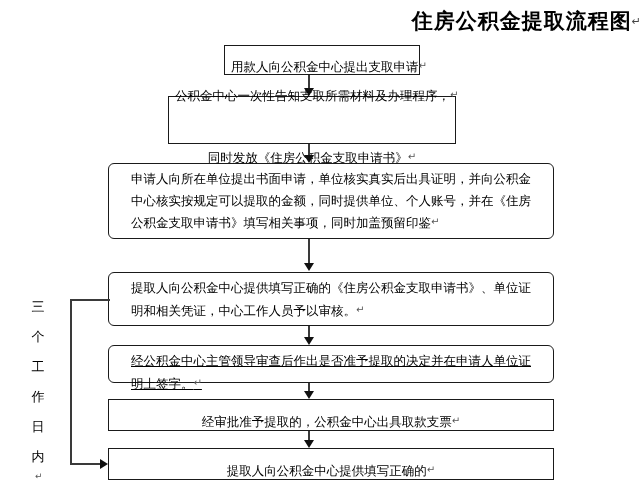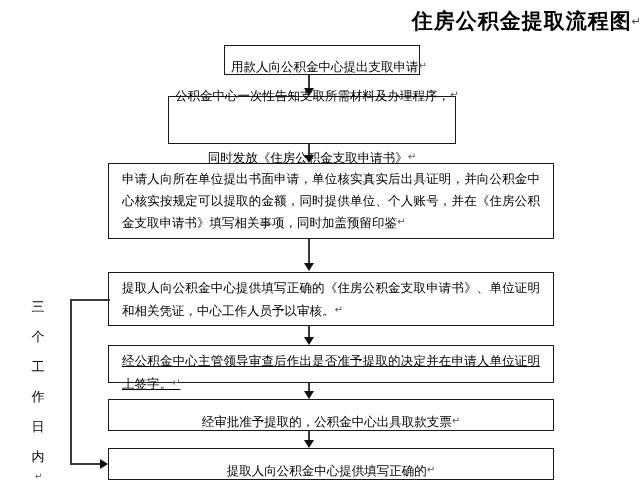--- a/index.html
+++ b/index.html
@@ -53,23 +53,24 @@
   }
   .node .line {
     white-space: nowrap;
   }
   .node.center .line {
     text-align: center;
     margin-top: 12px;
   }
   .node.just {
     display: block;
-    padding: 4px 13px;
+    padding: 4px 22px;
     text-align: justify;
     text-justify: inter-ideograph;
+    border-radius: 6px;
   }
   .node.just .para {
     margin: 0;
     line-height: 21.5px;
   }
   .pilcrow {
     font-size: 10px;
     color: #555;
     vertical-align: 2px;
   }

